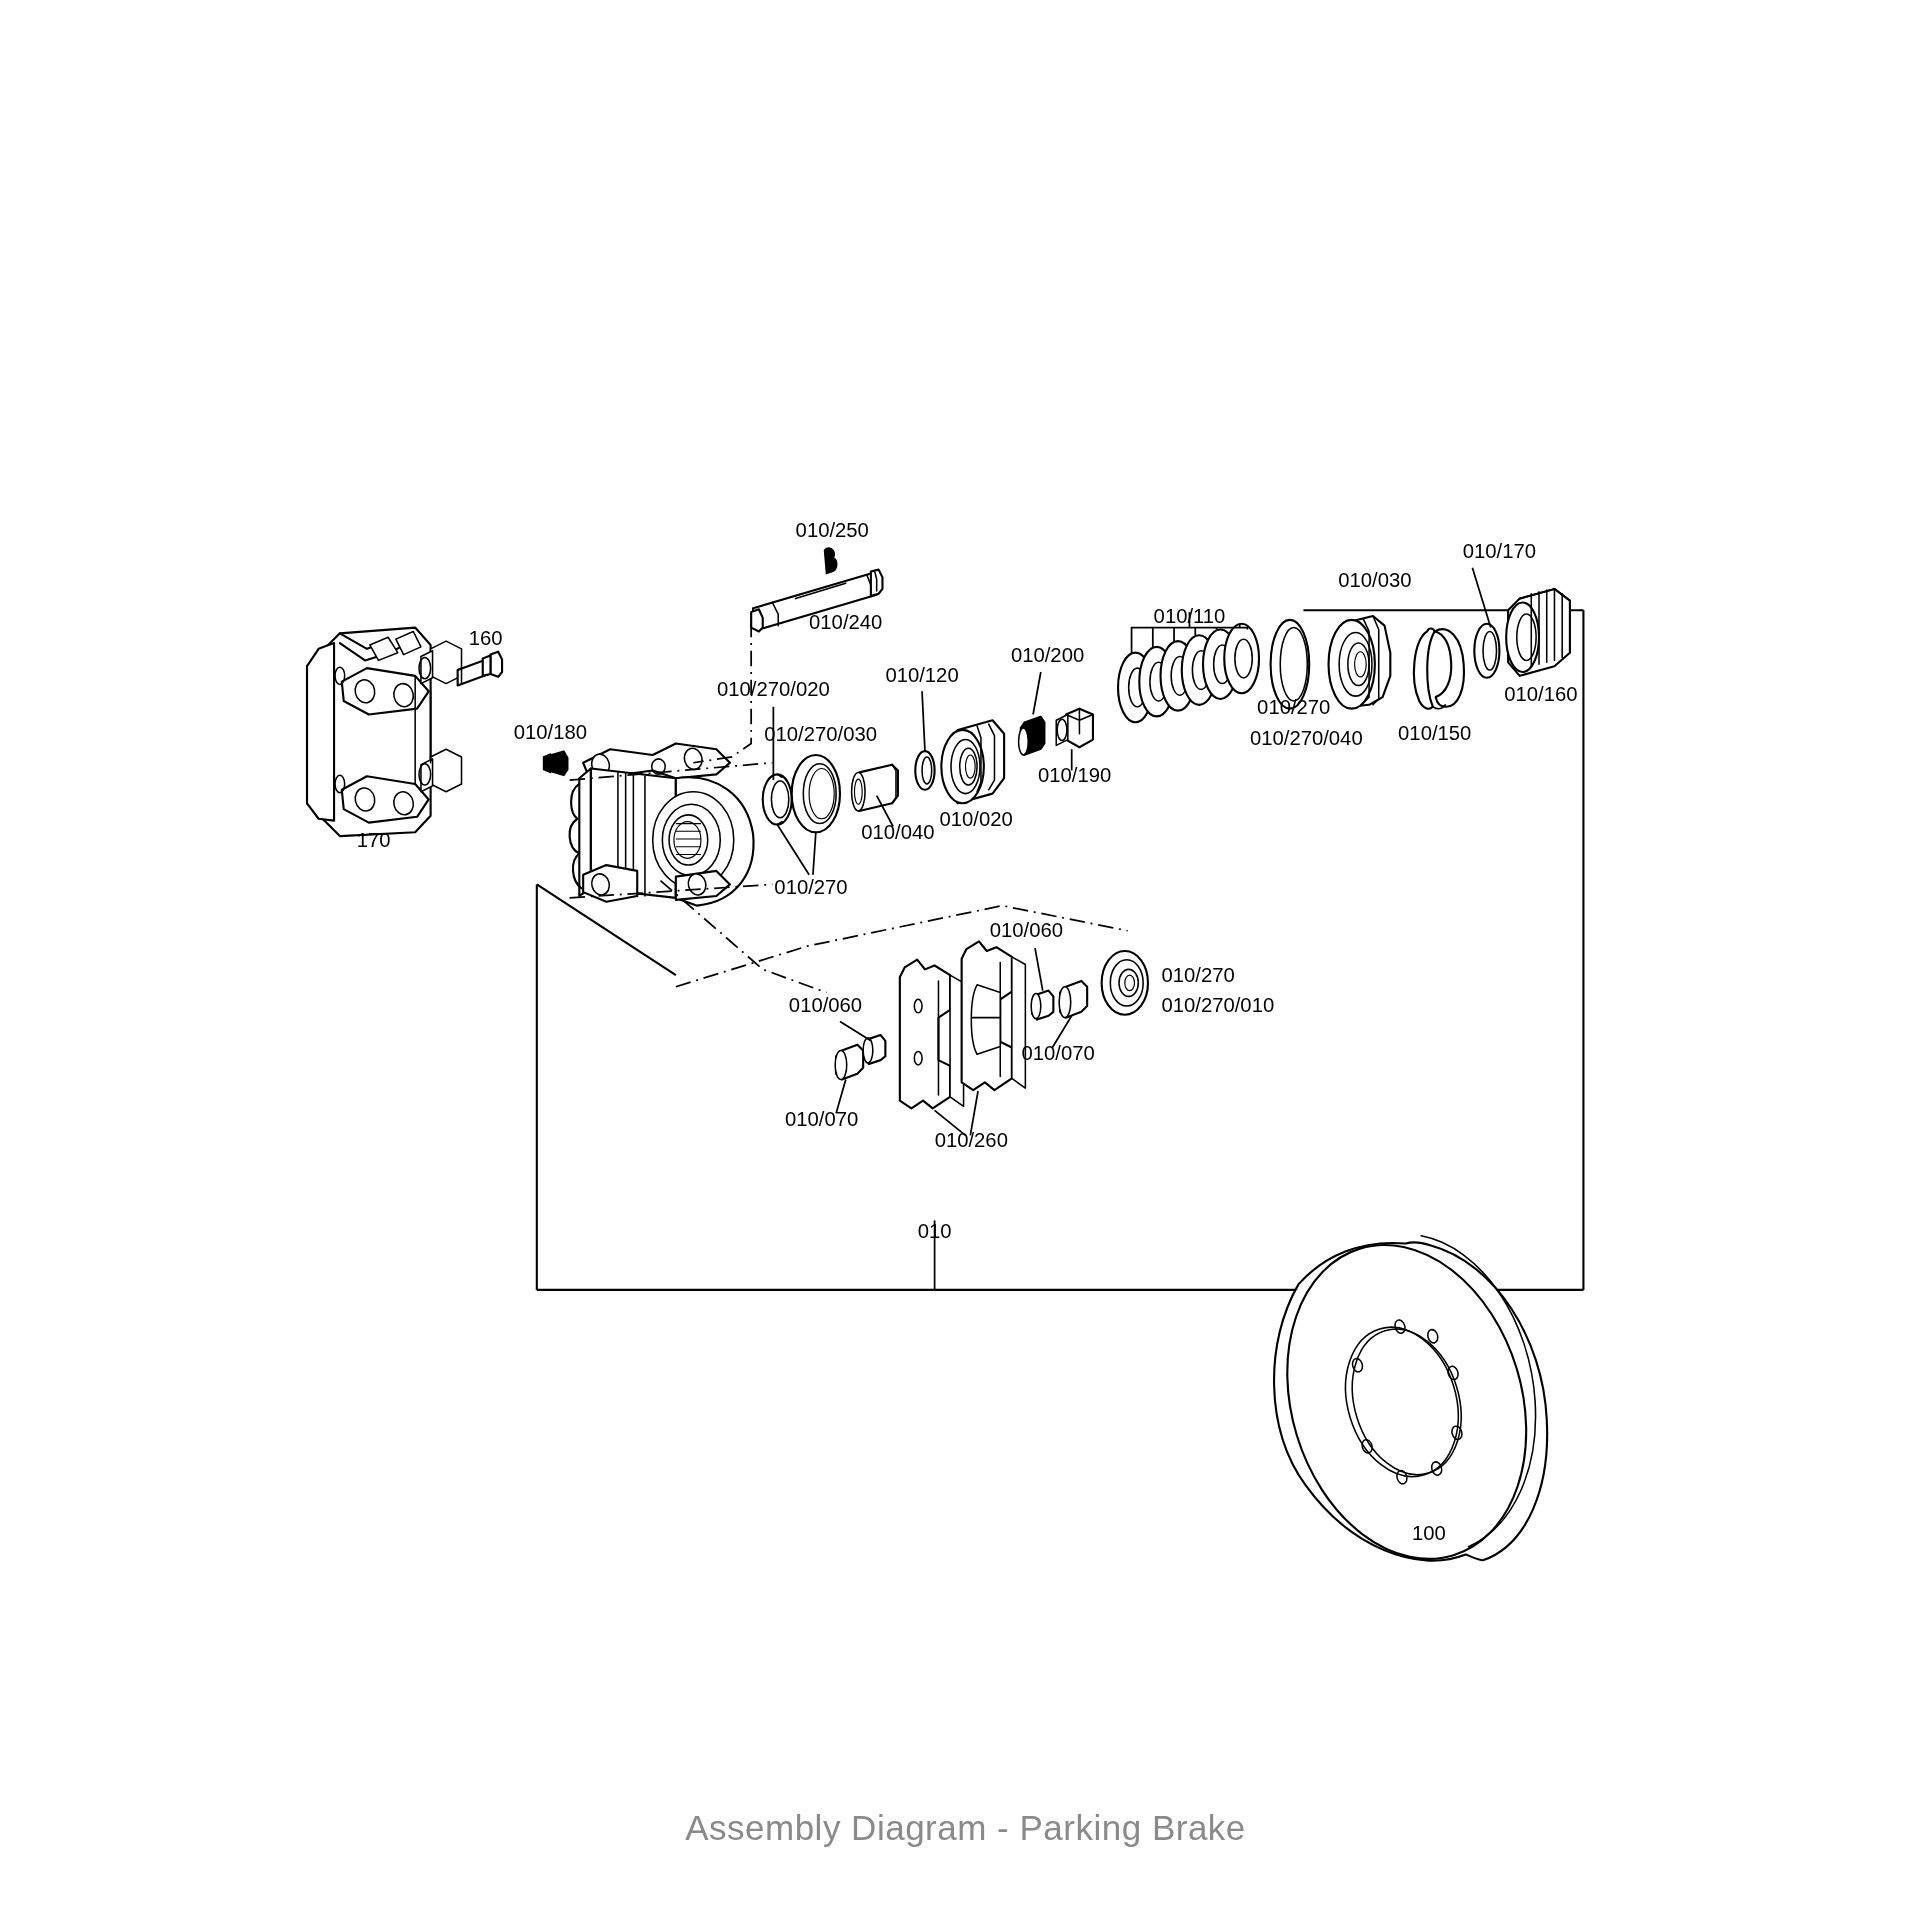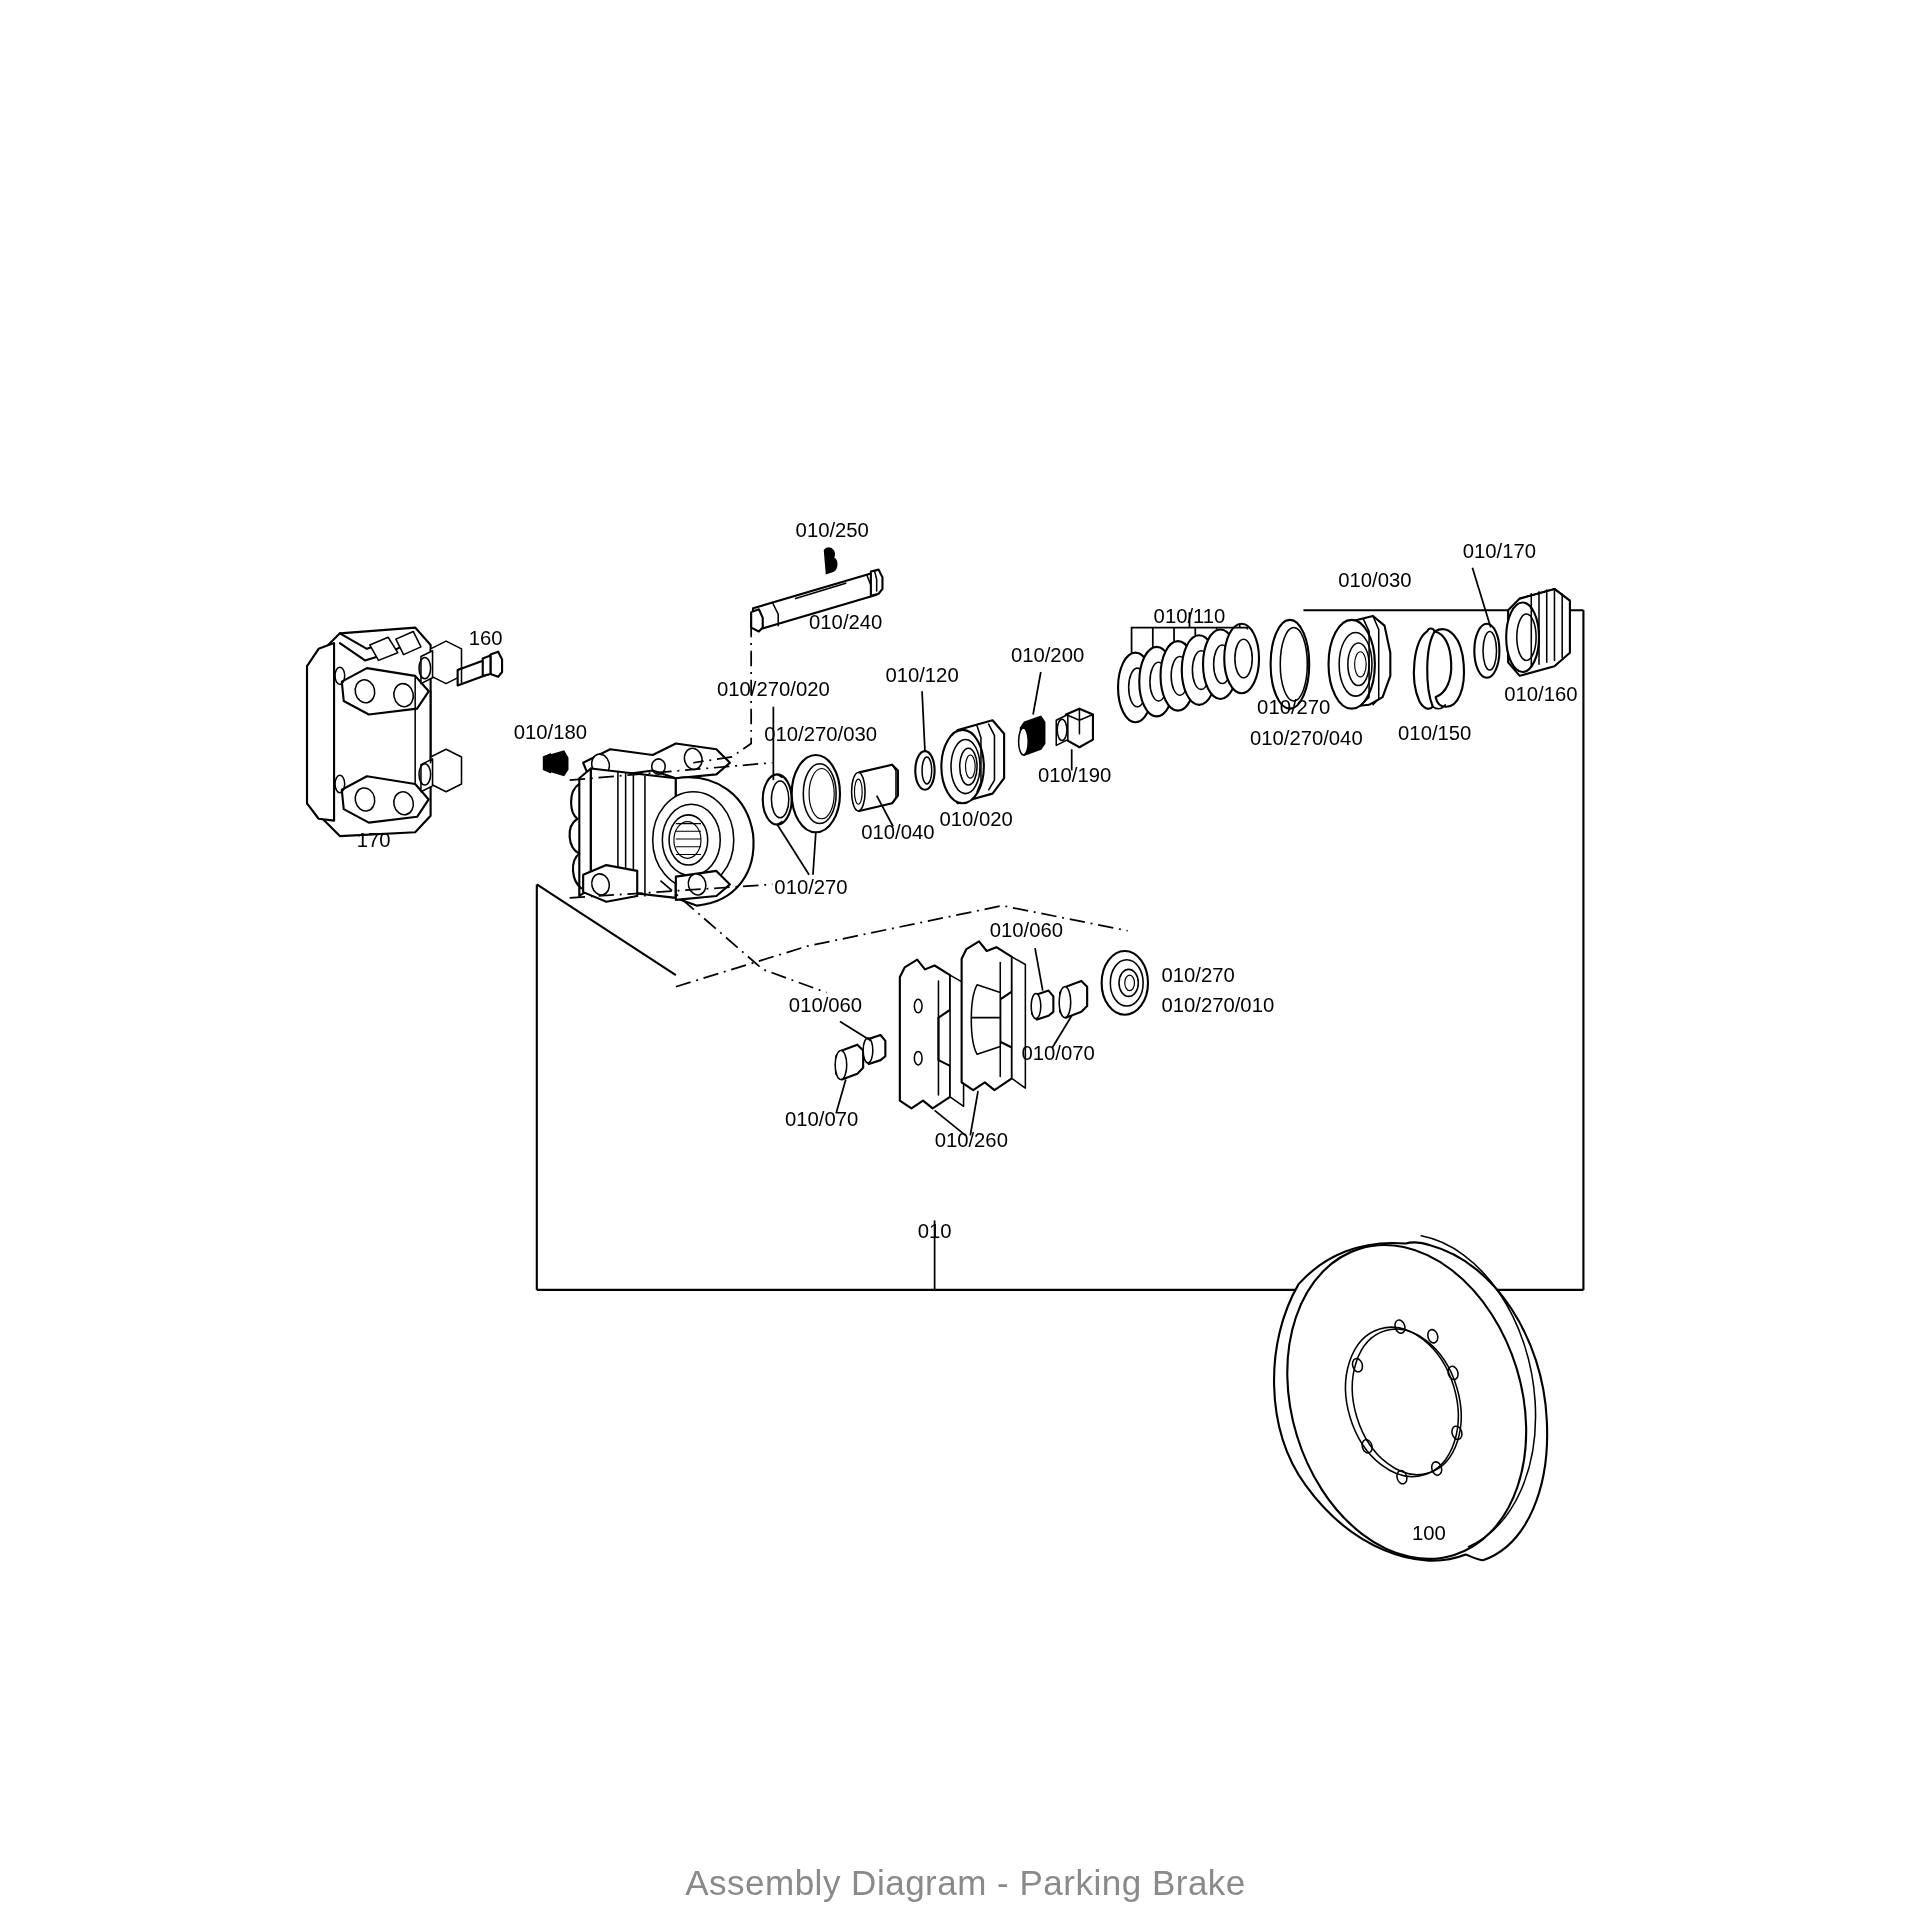--- a/index.html
+++ b/index.html
@@ -1,20 +1,20 @@
 <!DOCTYPE html>
 <html><head>
 <meta charset="utf-8">
 <style>
   html,body{margin:0;padding:0;background:#ffffff;}
   body{width:1931px;height:1931px;font-family:"Liberation Sans",sans-serif;overflow:hidden;position:relative;}
   #stage{position:absolute;left:0;top:0;width:1931px;height:1931px;background:#fff;}
   svg.diagram{position:absolute;left:0;top:0;width:1931px;height:1931px;}
   .lbl{font-family:"Liberation Sans",sans-serif;font-size:21px;fill:#000;}
-  .caption{position:absolute;left:0;width:1931px;text-align:center;top:1863px;
+  .caption{position:absolute;left:0;width:1931px;text-align:center;top:1808px;
            font-family:"Liberation Sans",sans-serif;font-size:35px;color:#8a8a8a;letter-spacing:0.5px;}
 </style>
 </head>
 <body>
 
 <div id="stage">
 
   <svg class="diagram" viewBox="0 0 2000 2000">
     <defs>
       <style>

